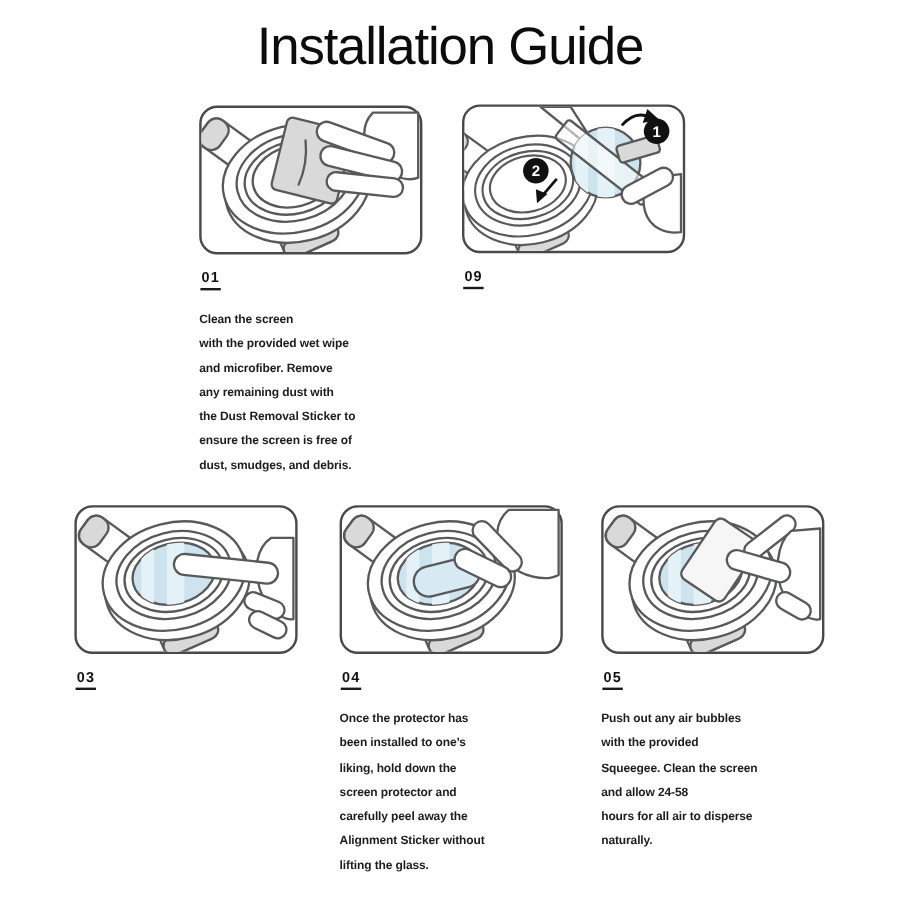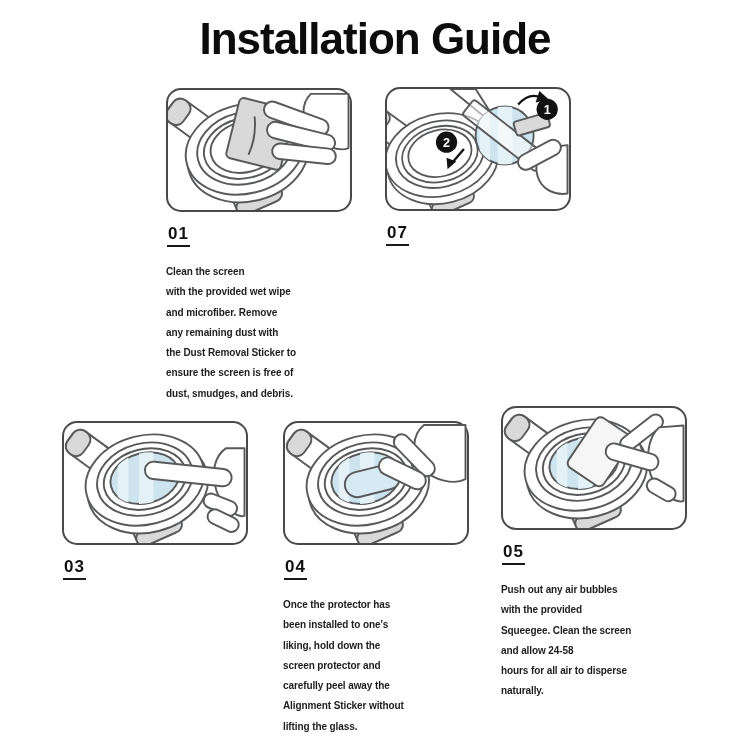--- a/index.html
+++ b/index.html
@@ -1,33 +1,33 @@
 <!DOCTYPE html>
 <html style="--line: #58595b; --gray: #d9d9d9; --glass: #cde4ee; --stripe: #e4f1f7; --badge: #111111; --text: #1d1d1d; --border: #494949;"><head>
 <meta charset="utf-8">
 <style>
   :root { --line:#58595b; --gray:#d9d9d9; --glass:#cde4ee; --stripe:#e4f1f7; --badge:#111111; --text:#1d1d1d; --border:#494949; }
   * { margin:0; padding:0; box-sizing:border-box; }
   body { background:#ffffff; font-family:"Liberation Sans", sans-serif; }
   .page { position:relative; width:750px; height:750px; background:#ffffff; overflow:hidden; }
   .title { position:absolute; top:14px; left:0; width:750px; text-align:center;
-           font-size:44px; font-weight:700; letter-spacing:-1px; color:#0c0c0c; }
+           font-size:44px; font-weight:400; letter-spacing:-1px; color:#0c0c0c; }
   .step { position:absolute; width:216px; }
   .panel { width:186px; height:124px; border:2px solid var(--border); border-radius:15px; background:#fff; }
   .panel svg { display:block; width:100%; height:100%; }
-  .step-num { display:inline-block; margin:13px 0 0 1px; font-size:17px; font-weight:700;
+  .step-num { display:inline-block; margin:13px 0 0 1px; font-size:12px; font-weight:700;
               letter-spacing:1px; color:#111; border-bottom:2.5px solid #191919; padding:0 1px 3px 1px; line-height:1; }
   .step-text { margin-top:15px; font-size:10px; line-height:20.3px; color:var(--text);
                white-space:pre-line; letter-spacing:-0.1px;font-weight:bold; }
   
   .s1 { left:166px; top:88px; }
   .s2 { left:385px; top:87px; }
   .s3 { left:62px;  top:421px; }
   .s4 { left:283px; top:421px; }
-  .s5 { left:501px; top:406px; }
+  .s5 { left:501px; top:421px; }
   
   .ln { stroke:var(--line); stroke-width:2; fill:#fff; stroke-linecap:round; stroke-linejoin:round; }
   .nofill { fill:none; }
   .gray { fill:var(--gray); }
   .glass { fill:var(--glass); }
   .stripe { fill:var(--stripe); stroke:none; }
   .strap { fill:rgba(255,255,255,0.55); }
   .sticker { fill:#d7eaf3; }
   .card { fill:#f6f6f6; }
   .badge { fill:var(--badge); stroke:none; }
@@ -142,21 +142,21 @@
         <g>
           <path class="arrowln" d="M78,62 L66,76"></path>
           <polygon class="arrowhead" points="70,75 61,83 60,71"></polygon>
         </g>
         <g>
           <circle class="badge" cx="60" cy="55" r="11"></circle>
           <text class="badge-num" x="60" y="60">2</text>
         </g>
       </svg>
     </div>
-    <div class="step-num">07</div>
+    <div class="step-num">09</div>
   </div>
 
   <div class="step s3">
     <div class="panel">
       <svg viewBox="0 0 185 124">
         <g transform="translate(-4,0)">
           <use href="#watchBody"></use>
           <ellipse class="ln glass" cx="86" cy="57" rx="36" ry="26" transform="rotate(-14 86 57)"></ellipse>
           <g clip-path="url(#screenClip)">
             <rect class="stripe" x="58" y="22" width="11" height="72"></rect>

